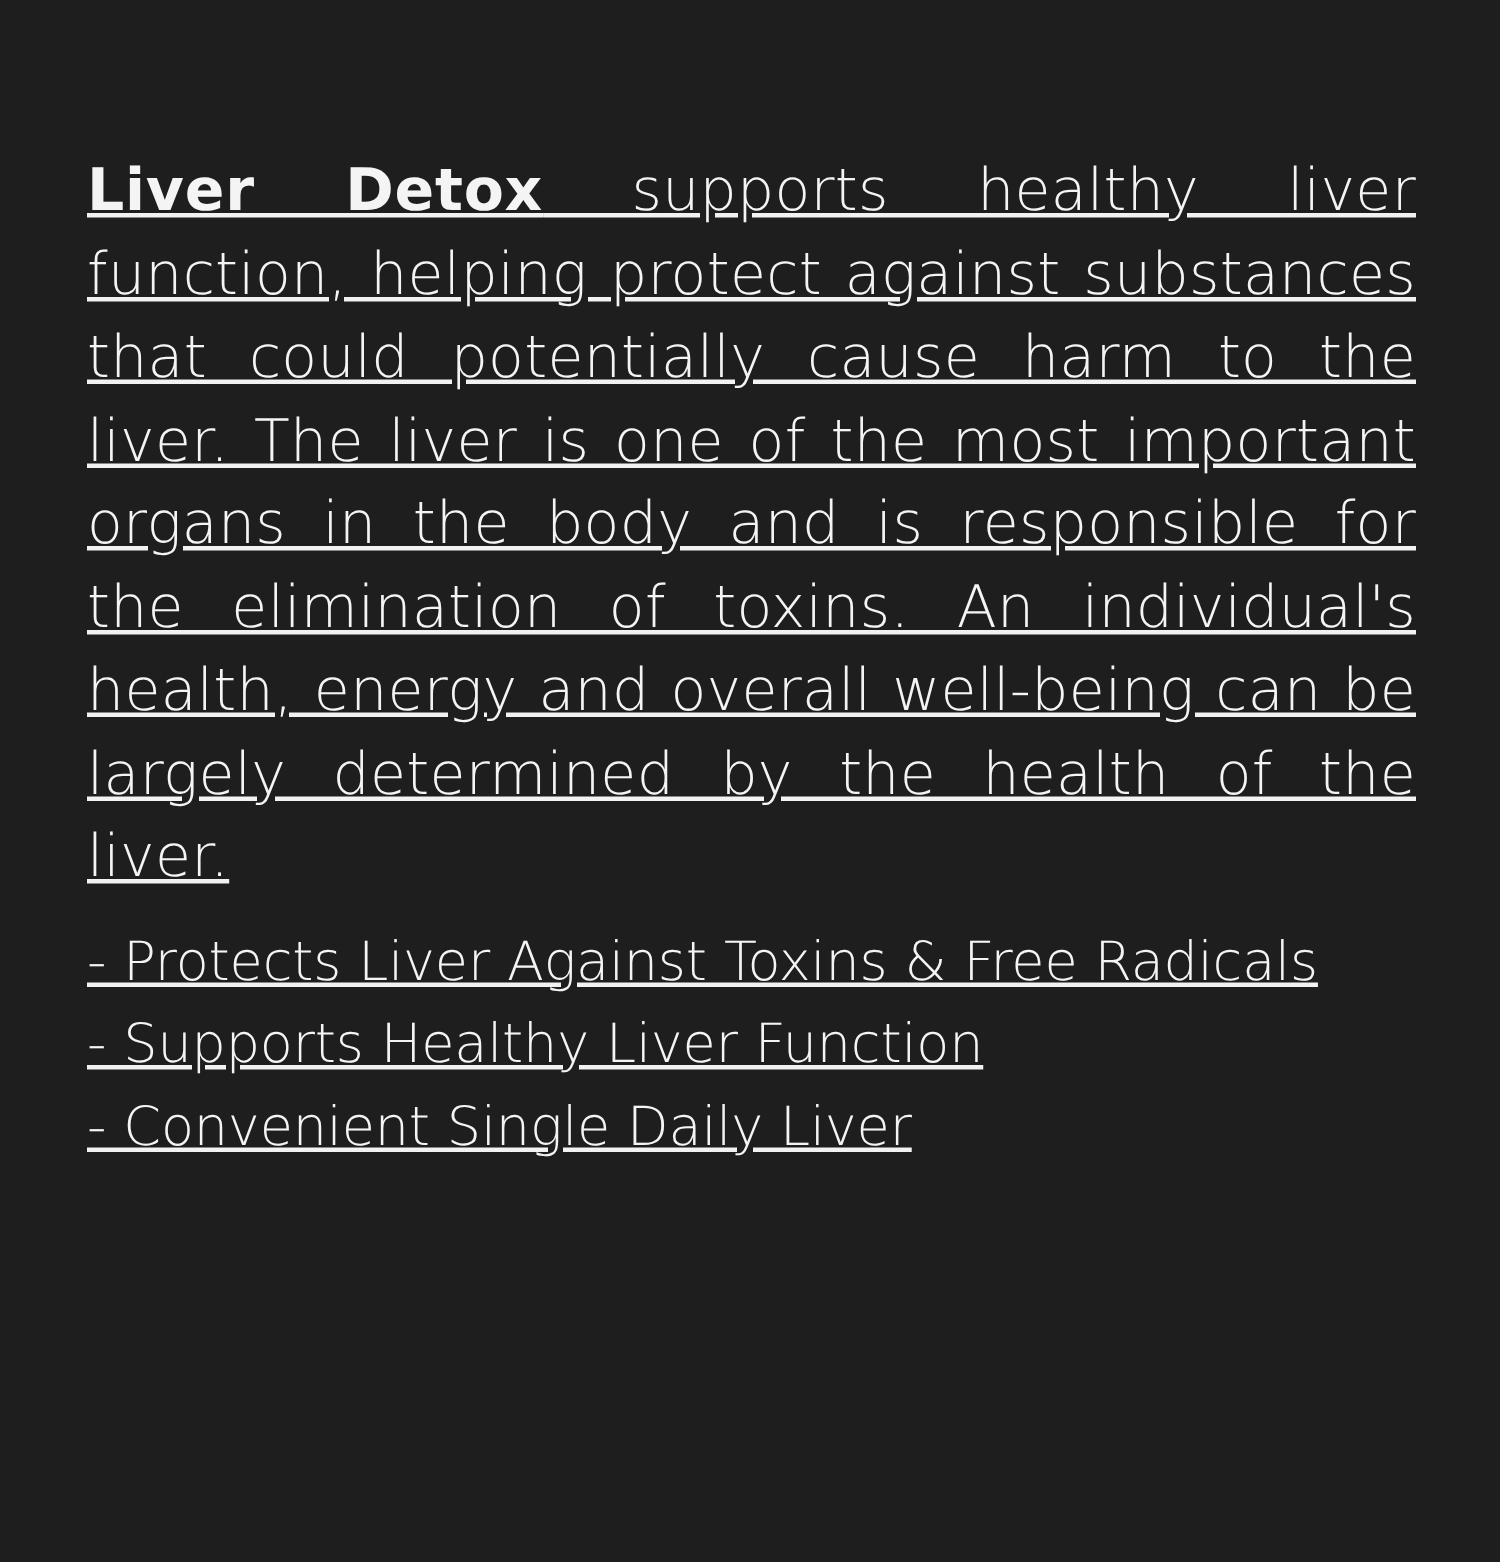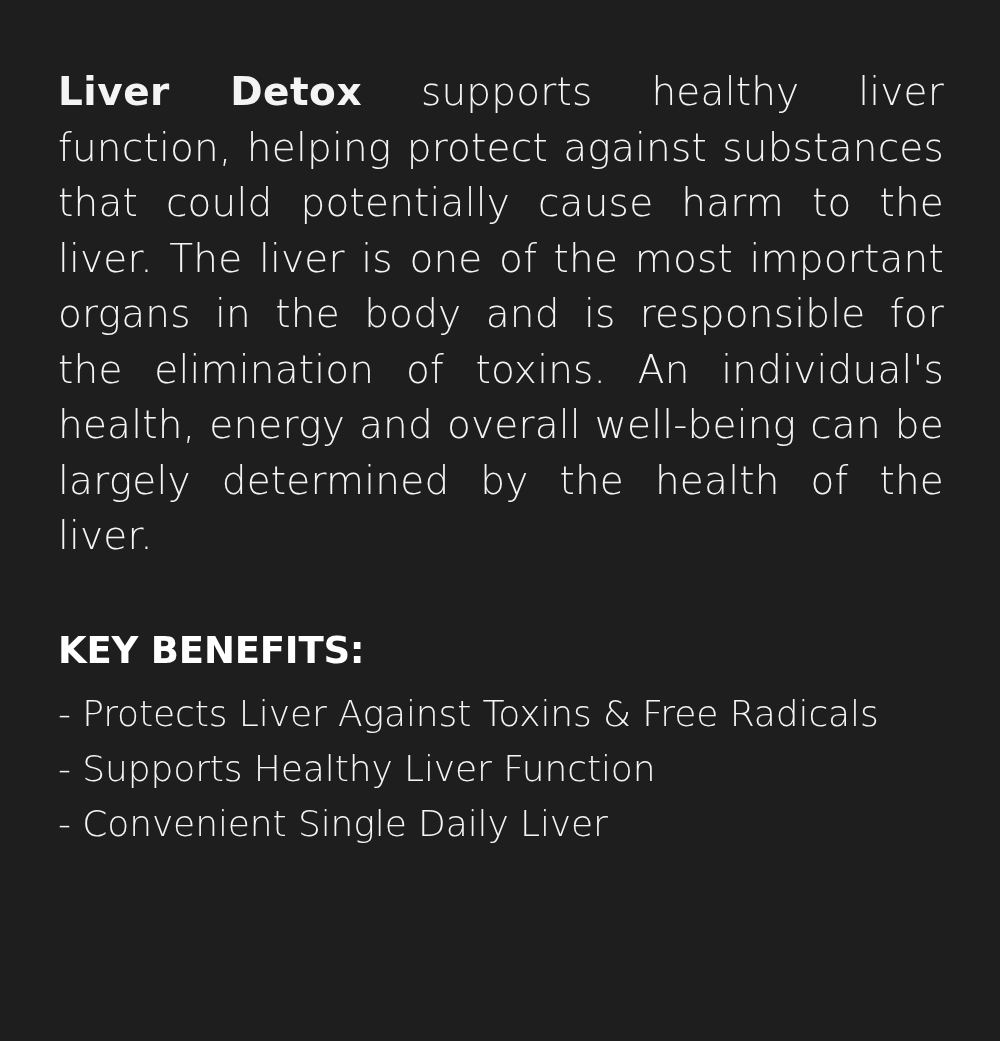--- a/index.html
+++ b/index.html
@@ -13,21 +13,22 @@
     font-family: "DejaVu Sans", sans-serif;
     color: #f2f2f2;
     overflow: hidden;
   }
   .page {
     position: relative;
     width: 1000px;
     height: 825px;
     background: #1e1e1e;
     box-sizing: border-box;
-    padding: 64px 58px 0 58px;
+    padding: 100px 58px 0 58px;
+    text-decoration: underline;
   }
   .description {
     font-size: 39px;
     line-height: 55.5px;
     text-align: justify;
     text-align-last: left;
     font-weight: 300;
     letter-spacing: 0.2px;
     color: #f4f4f4;
     margin: 0;
@@ -61,21 +62,20 @@
 </style>
 </head>
 <body>
 
 <div class="page">
 
   <p class="description">
     <span class="lead">Liver Detox</span><span> supports healthy liver function, helping protect against substances that could potentially cause harm to the liver. The liver is one of the most important organs in the body and is responsible for the elimination of toxins. An individual's health, energy and overall well-being can be largely determined by the health of the liver.</span>
   </p>
 
-  <h2 class="benefits-heading">KEY BENEFITS:</h2>
 
   <ul class="benefits-list">
     <li>- Protects Liver Against Toxins &amp; Free Radicals</li>
     <li>- Supports  Healthy Liver Function</li>
     <li>- Convenient Single Daily Liver</li>
   </ul>
 
 </div>
 
 </body></html>

